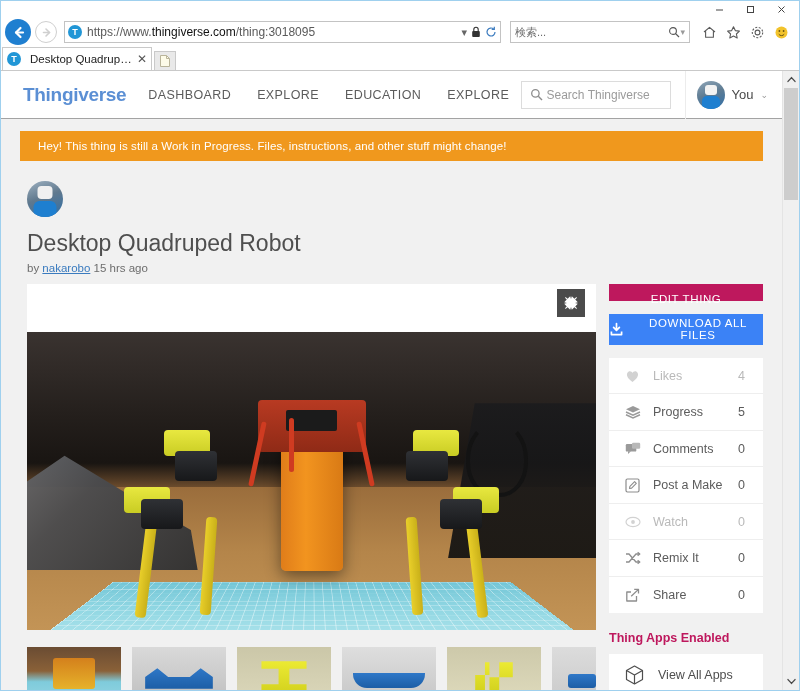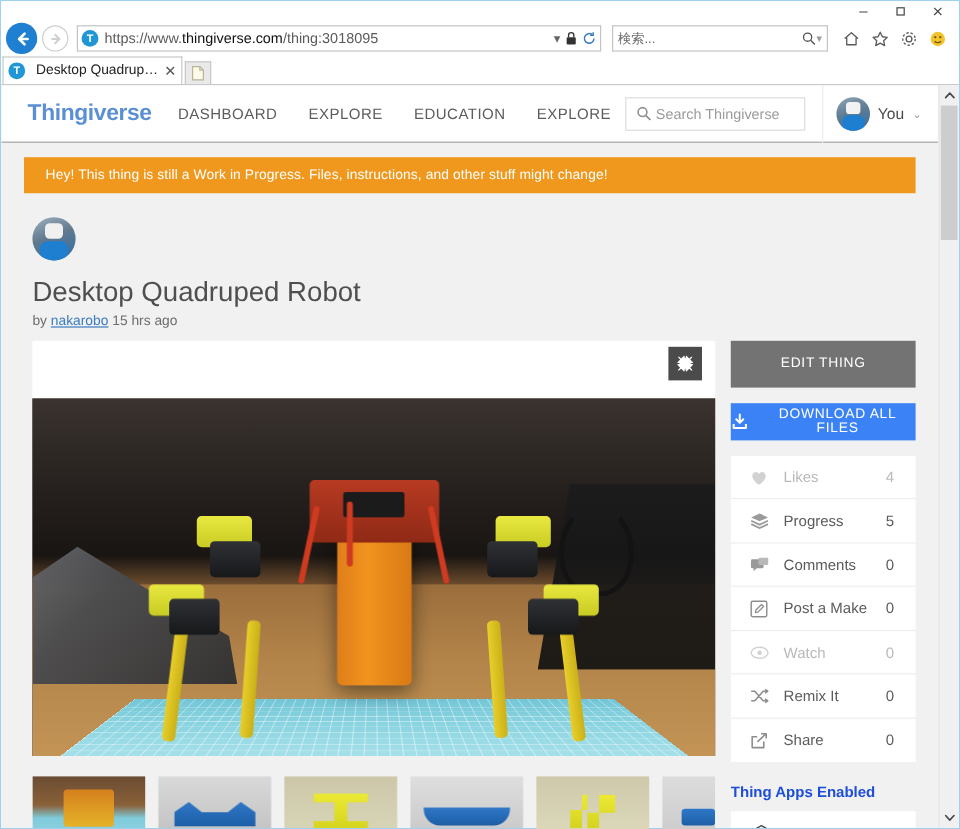--- a/index.html
+++ b/index.html
@@ -270,21 +270,21 @@
   .t5 { background: linear-gradient(180deg,#cdc9aa,#e0dcbe); }
   .t5::after { content:""; position:absolute; left:30%; top:26%; width:40%; height:46%;
                background: linear-gradient(180deg,#ecea33,#d4d31f);
                clip-path: polygon(0 0,26% 0,26% 100%,0 100%, 0 46%, 38% 46%, 38% 0, 64% 0, 64% 100%, 38% 100%, 38% 54%, 100% 54%, 100% 0); }
   .t6 { background: linear-gradient(180deg,#dcdcdc,#c8c8c8); }
   .t6::after { content:""; position:absolute; right:0; top:46%; width:64%; height:22%;
                background: linear-gradient(180deg,#2f78c8,#1d5ea6); border-radius: 3px; }
 
   
   .btn-edit {
-    display: block; width: 100%; height: 39px; background: #737373; color: #fff;
+    display: block; width: 100%; height: 17px; background: #be185d; color: #fff;
     font-size: 11.5px; letter-spacing: .6px; text-align: center; line-height: 31px;
     border: none;
   }
   .btn-download {
     display: flex; align-items: center; justify-content: center; gap: 9px;
     width: 100%; height: 31px; background: #3b82f6; color: #fff;
     font-size: 11.5px; letter-spacing: .6px; margin-top: 13px; border: none;
   }
   .stats { background: #fff; margin-top: 13px; }
   .stat-row {
@@ -294,21 +294,21 @@
   }
   .stat-row:last-child { border-bottom: none; }
   .stat-row .si { width: 28px; flex: 0 0 auto; color: #9a9a9a;
                   display: flex; align-items: center; }
   .stat-row .sl { flex: 1 1 auto; }
   .stat-row .sv { color: #5b5b5b; }
   .stat-row.dim { color: #b9b9b9; }
   .stat-row.dim .si { color: #d2d2d2; }
   .stat-row.dim .sv { color: #b9b9b9; }
 
-  .apps-title { font-size: 12.5px; font-weight: bold; color: #1d4ed8;
+  .apps-title { font-size: 12.5px; font-weight: bold; color: #be185d;
                 margin: 18px 0 9px 0; }
   .apps-box { background: #fff; height: 42px; display: flex; align-items: center;
               padding: 0 16px; gap: 14px; }
   .apps-box .al { font-size: 12.5px; color: #4e4e4e; }
   svg { display: block; }
 </style>
 </head>
 <body>
 
 <div class="browser">

